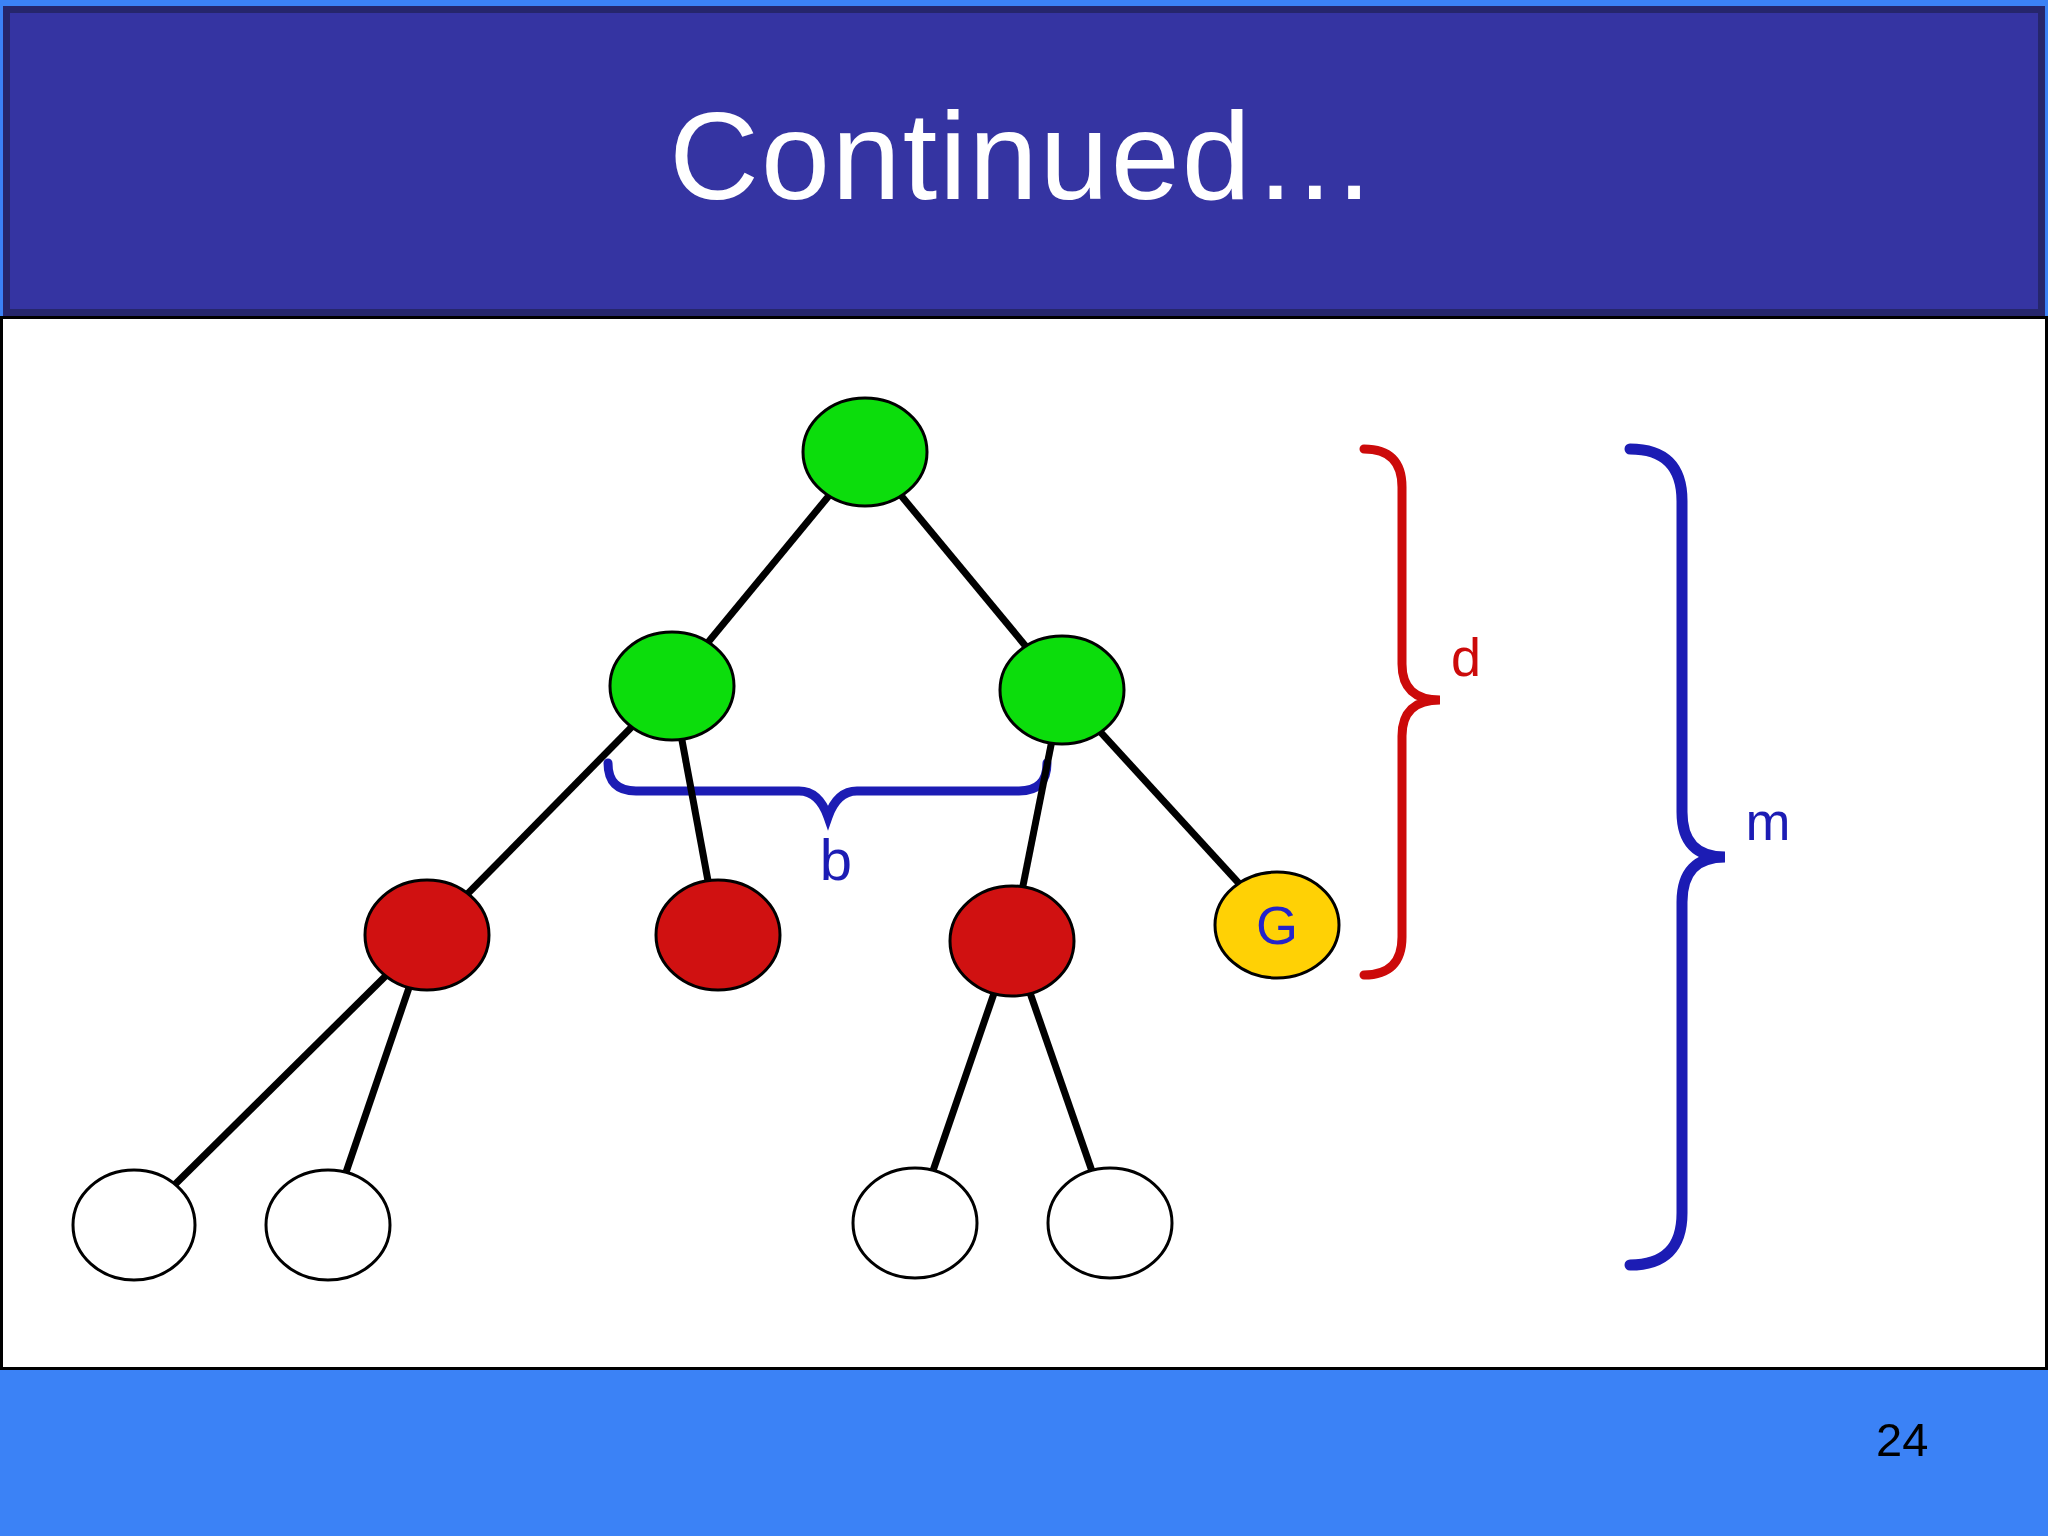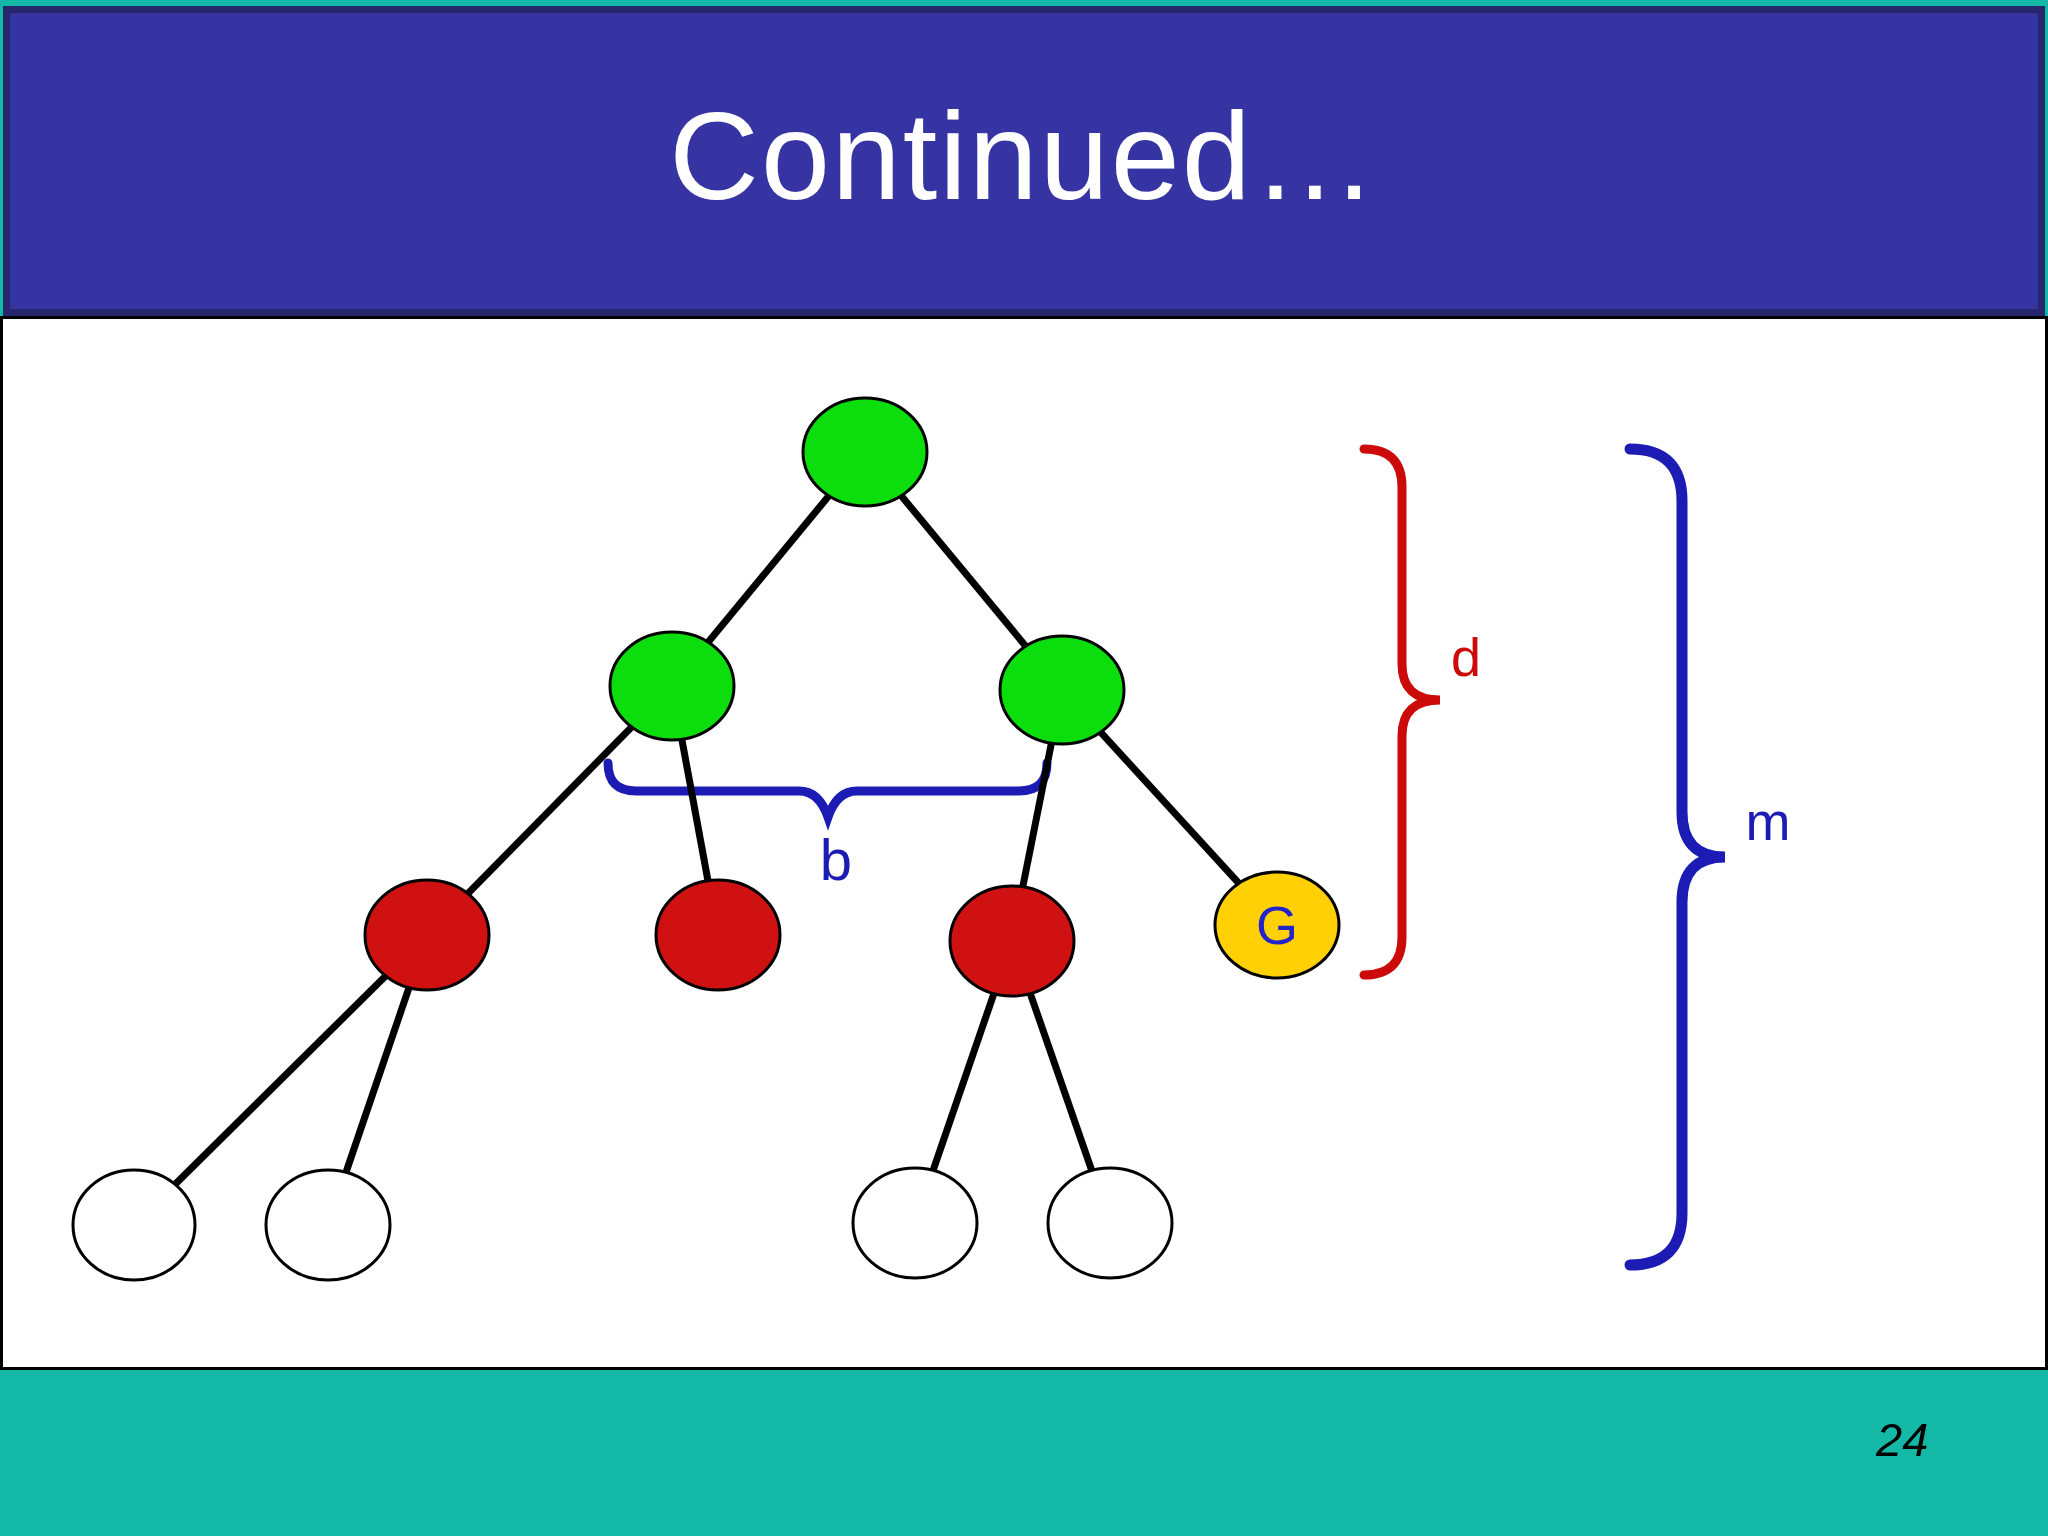--- a/index.html
+++ b/index.html
@@ -1,20 +1,20 @@
 <!DOCTYPE html>
 <html><head>
 <meta charset="utf-8">
 <style>
   html, body { margin: 0; padding: 0; background: #ffffff; }
   .slide {
     position: relative;
     width: 2048px;
     height: 1536px;
-    background: #14b8a6;
+    background: #3b82f6;
     font-family: "Liberation Sans", sans-serif;
     overflow: hidden;
   }
   .header-bar {
     position: absolute;
     top: 6px;
     left: 3px;
     width: 2028px;
     height: 296px;
     background: #3534a2;
@@ -53,21 +53,20 @@
     left: 121px;
     font-size: 47px;
     color: #000000;
   }
   .footer-page {
     position: absolute;
     top: 1412px;
     left: 1876px;
     font-size: 47px;
     color: #000000;
-    font-style: italic;
   }
 </style>
 </head>
 <body>
 
 <div class="slide">
 
   <div class="header-bar">
     <div class="header-title">Continued…</div>
   </div>

